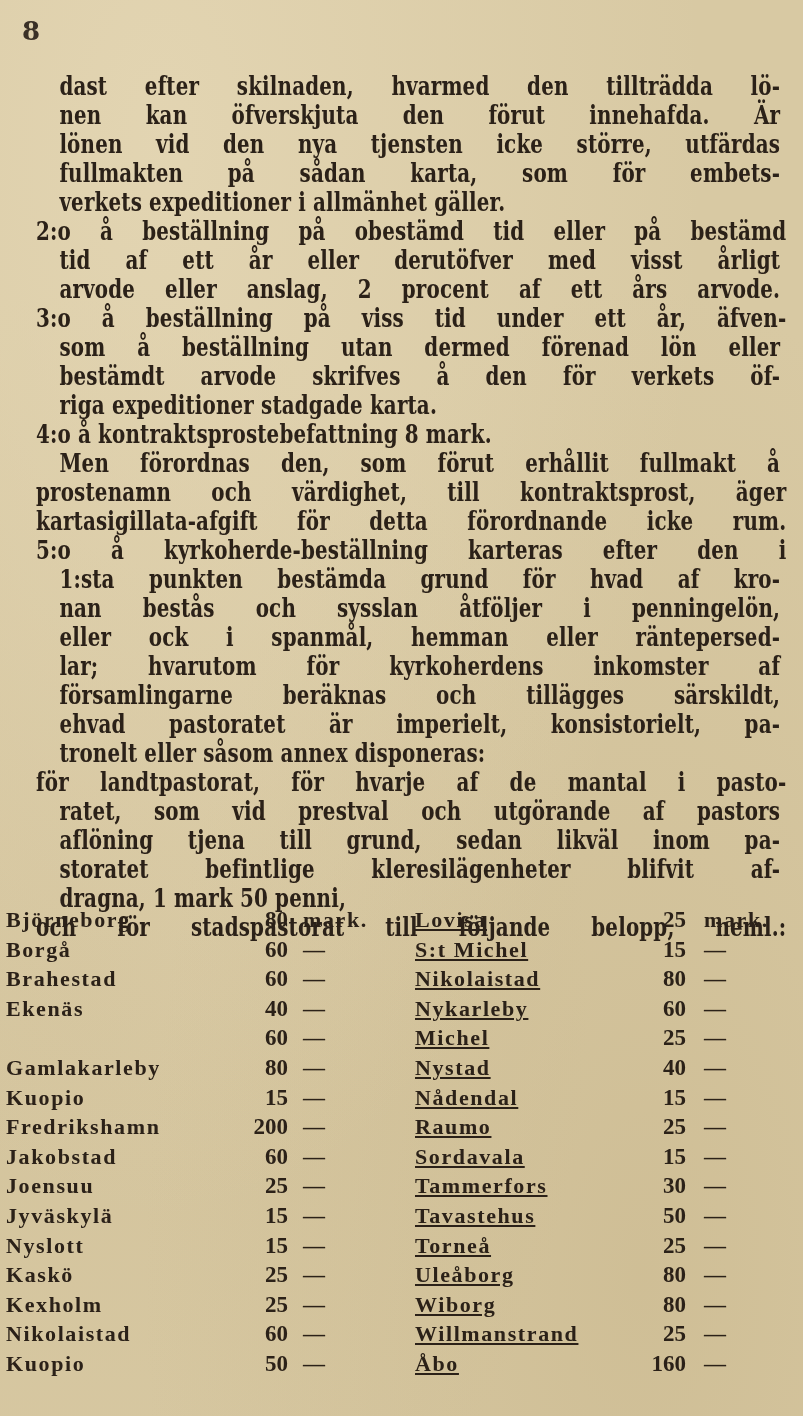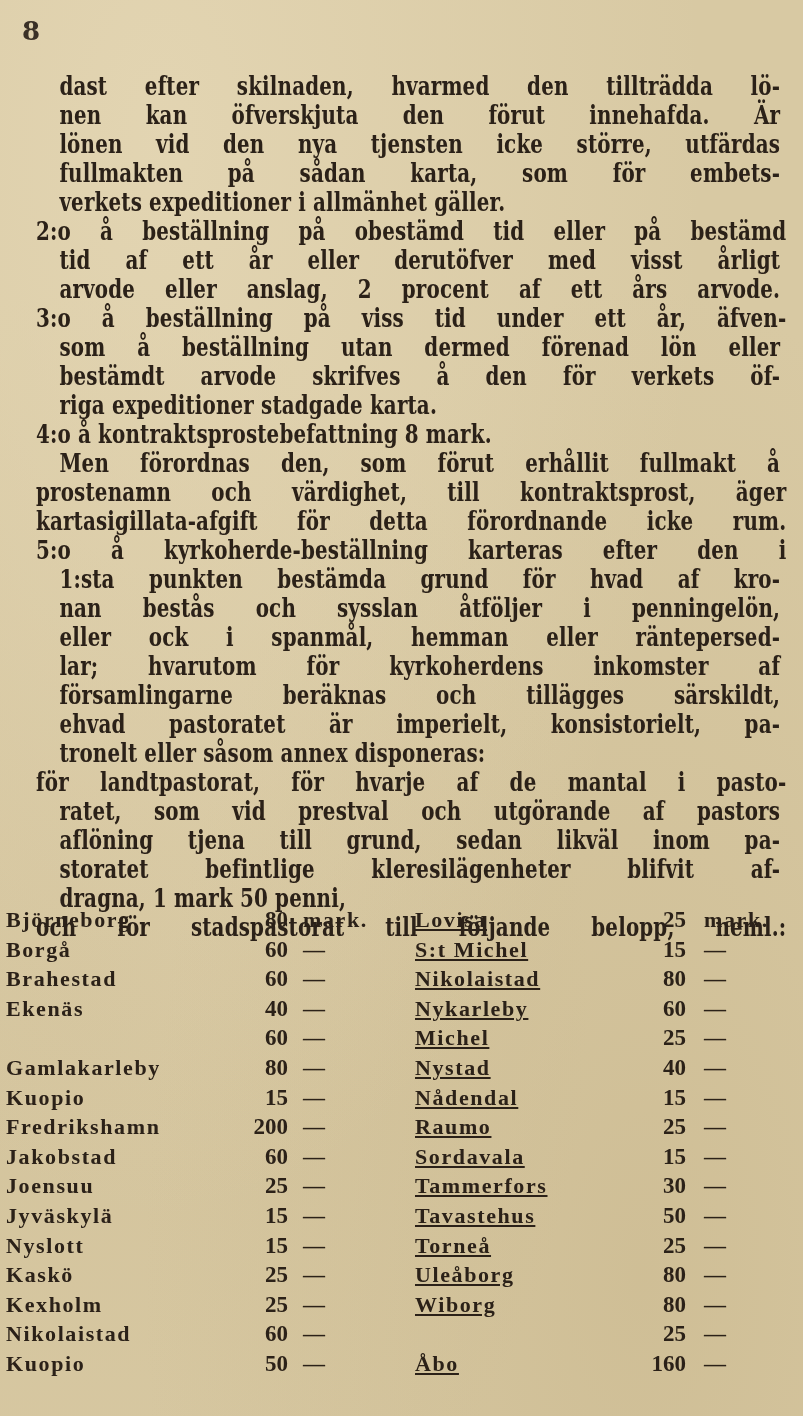--- a/index.html
+++ b/index.html
@@ -297,20 +297,21 @@
         <span class="cell c-amt-l">25</span>
         <span class="cell c-unit-l">—</span>
         <span class="cell c-name-r">Wiborg</span>
         <span class="cell c-amt-r">80</span>
         <span class="cell c-unit-r">—</span>
       </div>
       <div class="row">
         <span class="cell c-name-l">Nikolaistad</span>
         <span class="cell c-amt-l">60</span>
         <span class="cell c-unit-l">—</span>
+        <span class="cell c-name-r">Willmanstrand</span>
         <span class="cell c-amt-r">25</span>
         <span class="cell c-unit-r">—</span>
       </div>
       <div class="row">
         <span class="cell c-name-l">Kuopio</span>
         <span class="cell c-amt-l">50</span>
         <span class="cell c-unit-l">—</span>
         <span class="cell c-name-r">Åbo</span>
         <span class="cell c-amt-r">160</span>
         <span class="cell c-unit-r">—</span>

